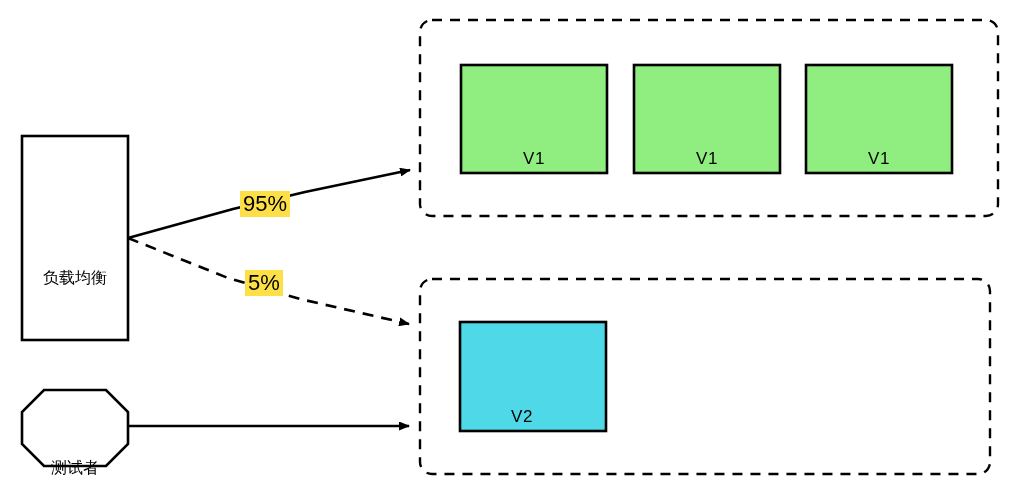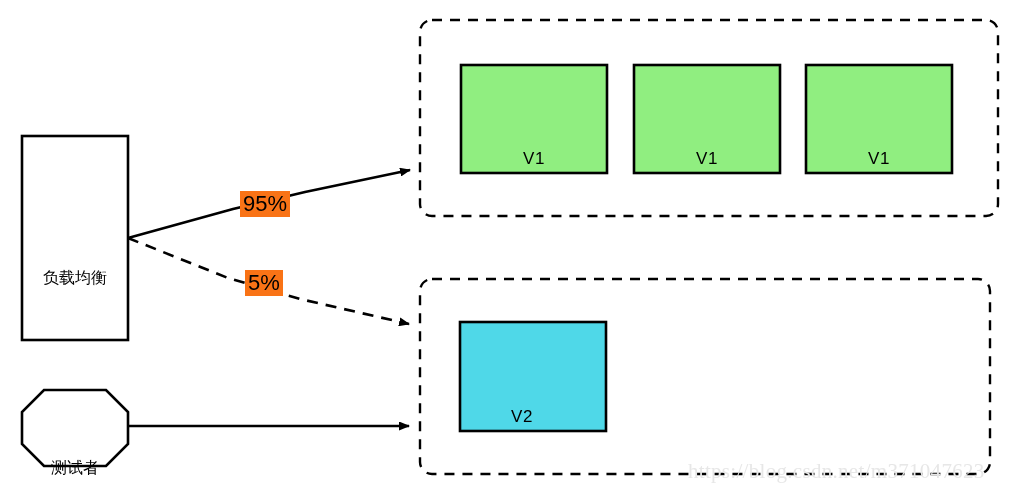--- a/index.html
+++ b/index.html
@@ -41,21 +41,21 @@
   .box-label {
     font-family: "Liberation Sans", sans-serif;
     font-size: 17px;
     letter-spacing: 0.5px;
   }
   .edge-label {
     position: absolute;
     font-family: "Liberation Sans", sans-serif;
     font-size: 22px;
     color: #000000;
-    background: #f97316;
+    background: #fde047;
     padding: 0 3px;
     white-space: nowrap;
   }
   .watermark {
     position: absolute;
     font-family: "Liberation Serif", serif;
     font-size: 21px;
     color: #e7e7e7;
     white-space: nowrap;
     letter-spacing: 0.3px;
@@ -100,15 +100,14 @@
 
   <div class="node-label box-label" style="left:461px; top:65px; width:146px; height:108px;">V1</div>
   <div class="node-label box-label" style="left:634px; top:65px; width:146px; height:108px;">V1</div>
   <div class="node-label box-label" style="left:806px; top:65px; width:146px; height:108px;">V1</div>
 
   <div class="node-label box-label" style="left:460px; top:322px; width:124px; height:109px;">V2</div>
 
   <div class="edge-label" style="left:240px; top:191px;">95%</div>
   <div class="edge-label" style="left:245px; top:270px;">5%</div>
 
-  <div class="watermark" style="left:688px; top:459px;">https://blog.csdn.net/m371047623</div>
 
 </div>
 
 </body></html>

